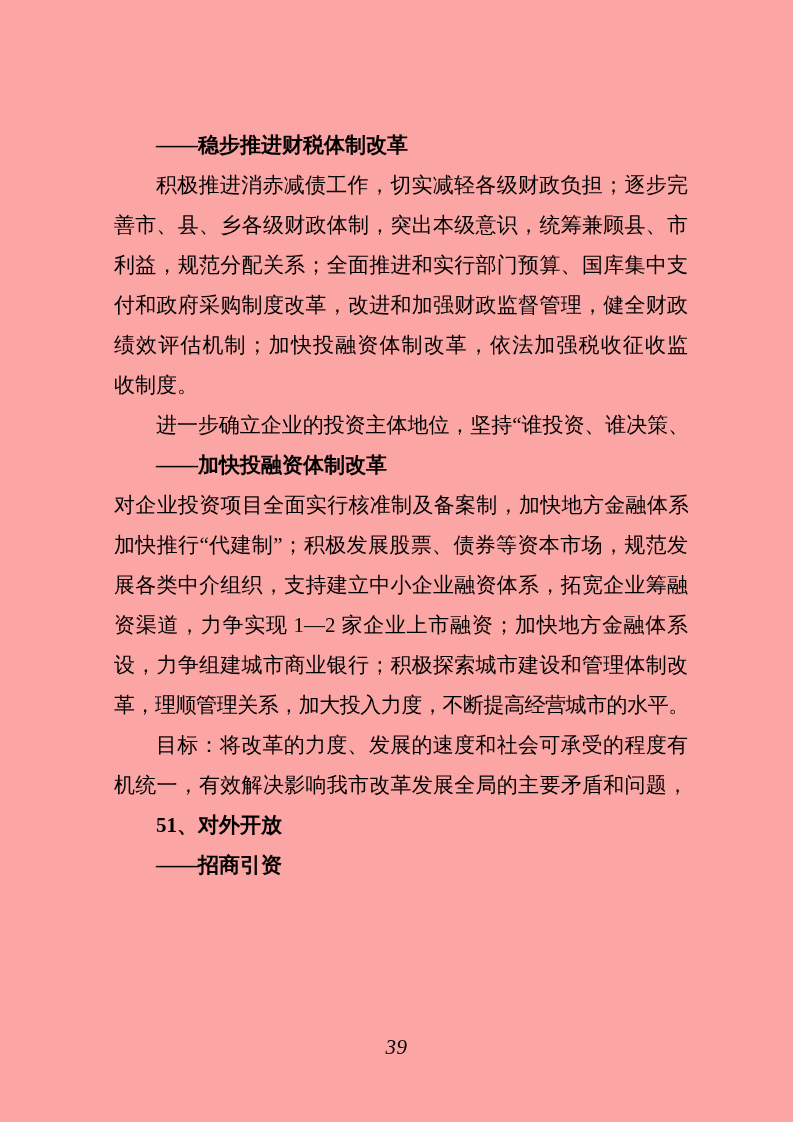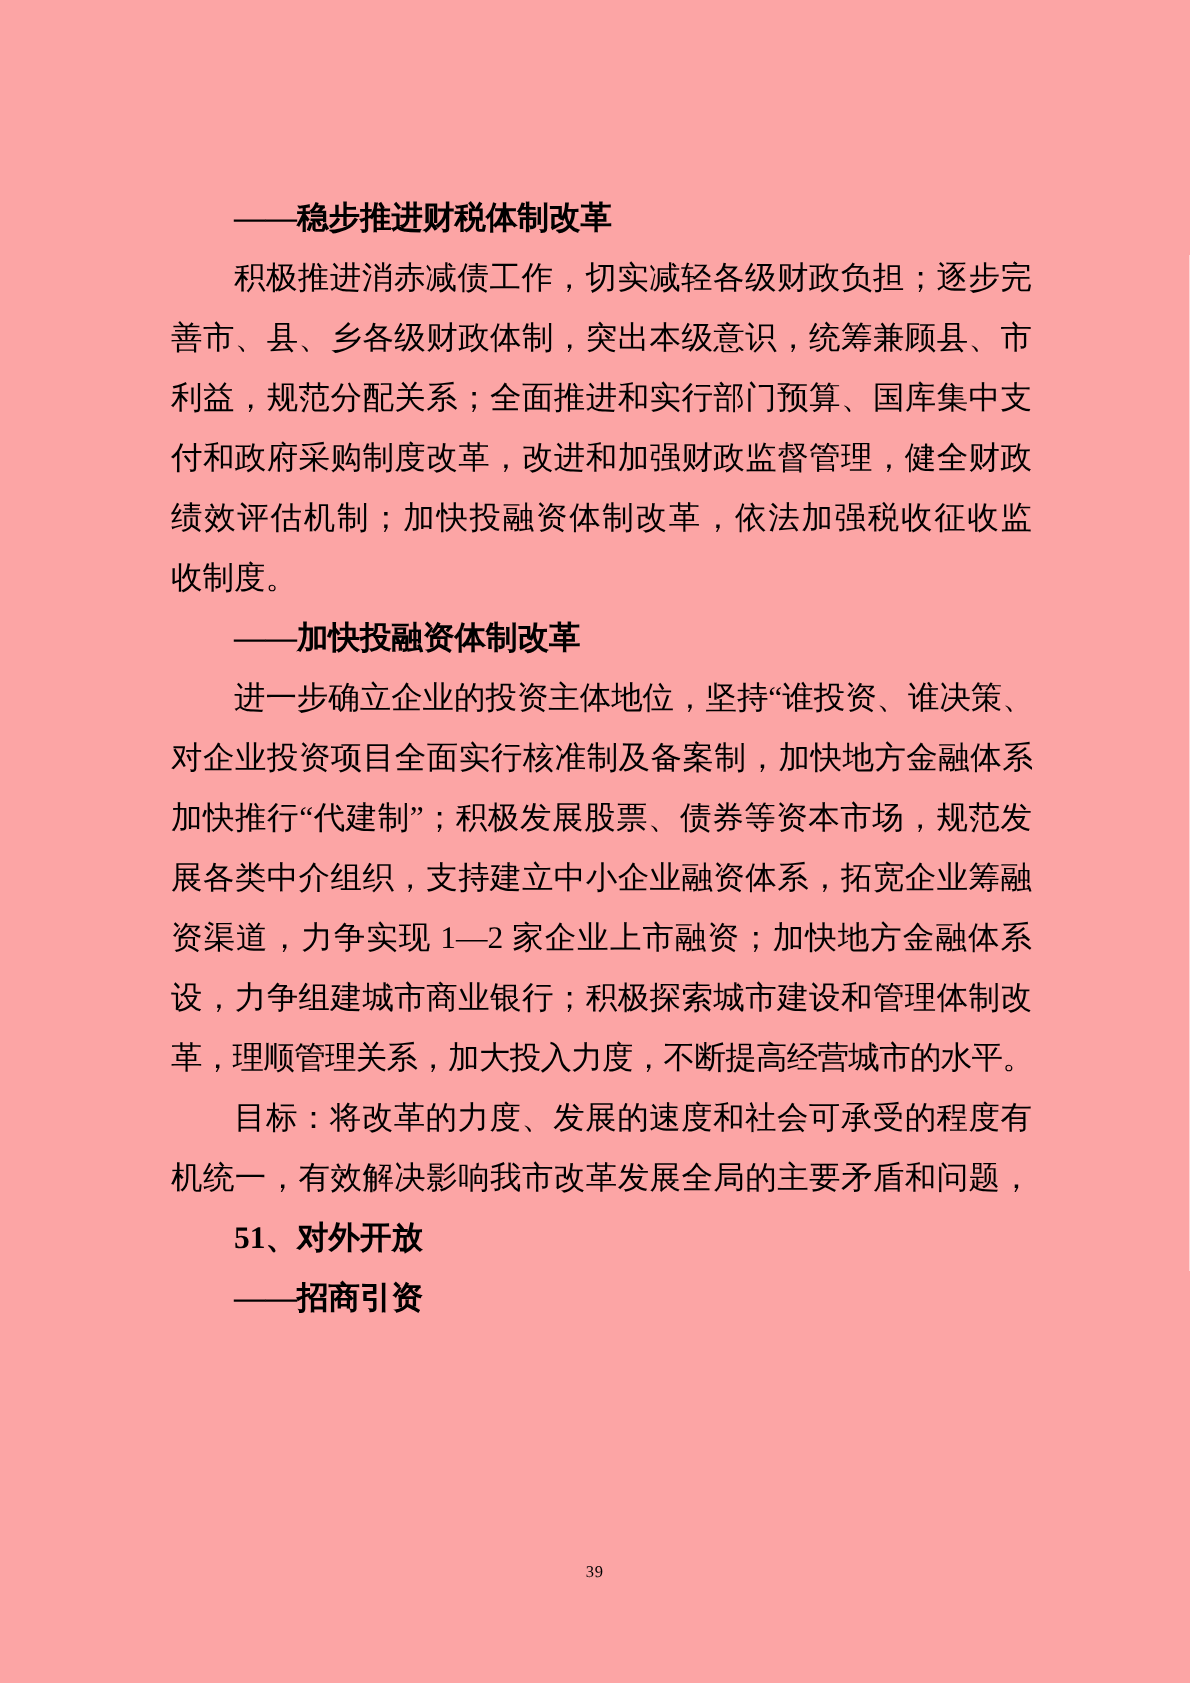--- a/index.html
+++ b/index.html
@@ -34,39 +34,40 @@
     text-align-last:left;
   }
   .line.indent{ text-indent:42px; }
   .line.tight{ letter-spacing:-1.2px; }
   .footer{
     position:absolute;
     left:0;top:1038px;width:100%;
     text-align:center;
   }
   .page-number{
-    font-size:11px;
+    font-size:21px;
     line-height:18px;
     letter-spacing:0.5px;
+    font-style:italic;
   }
 </style>
 </head>
 <body>
 
 <div class="page">
   <div class="content" id="doc-content">
       <div class="line heading indent">——稳步推进财税体制改革</div>
       <div class="line justify indent">积极推进消赤减债工作，切实减轻各级财政负担；逐步完</div>
       <div class="line justify">善市、县、乡各级财政体制，突出本级意识，统筹兼顾县、市</div>
       <div class="line justify">利益，规范分配关系；全面推进和实行部门预算、国库集中支</div>
       <div class="line justify">付和政府采购制度改革，改进和加强财政监督管理，健全财政</div>
       <div class="line justify">绩效评估机制；加快投融资体制改革，依法加强税收征收监管，</div>
       <div class="line">收制度。</div>
+      <div class="line justify indent tight">进一步确立企业的投资主体地位，坚持“谁投资、谁决策、</div>
       <div class="line heading indent">——加快投融资体制改革</div>
-      <div class="line justify indent tight">进一步确立企业的投资主体地位，坚持“谁投资、谁决策、</div>
       <div class="line justify tight">对企业投资项目全面实行核准制及备案制，加快地方金融体系建，</div>
       <div class="line justify">加快推行“代建制”；积极发展股票、债券等资本市场，规范发</div>
       <div class="line justify">展各类中介组织，支持建立中小企业融资体系，拓宽企业筹融</div>
       <div class="line justify">资渠道，力争实现 1—2 家企业上市融资；加快地方金融体系建</div>
       <div class="line justify">设，力争组建城市商业银行；积极探索城市建设和管理体制改</div>
       <div class="line justify tight">革，理顺管理关系，加大投入力度，不断提高经营城市的水平。</div>
       <div class="line justify indent">目标：将改革的力度、发展的速度和社会可承受的程度有</div>
       <div class="line justify">机统一，有效解决影响我市改革发展全局的主要矛盾和问题，</div>
       <div class="line heading indent">51、对外开放</div>
       <div class="line heading indent">——招商引资</div>

